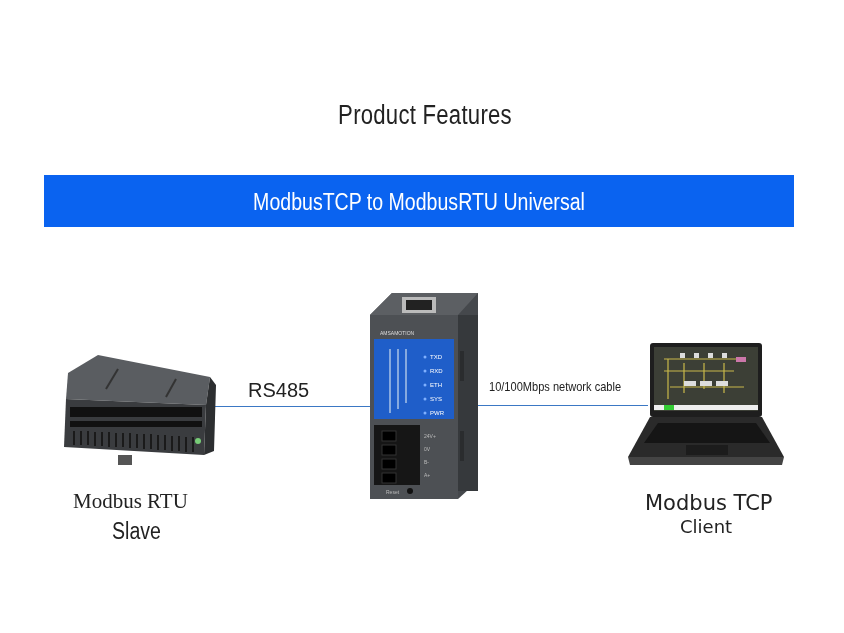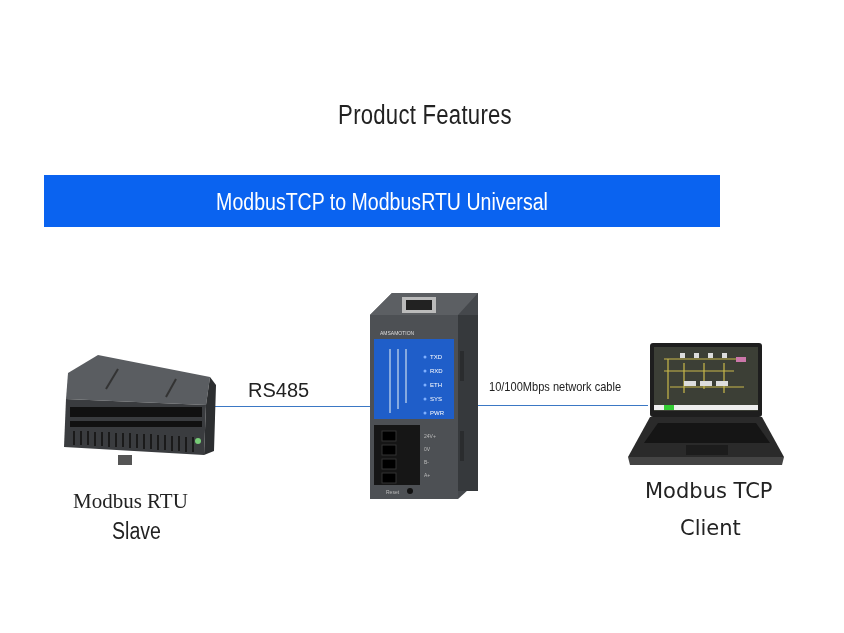--- a/index.html
+++ b/index.html
@@ -1,18 +1,18 @@
 <!DOCTYPE html>
 <html><head>
 <meta charset="utf-8">
 <style>
   html,body{margin:0;padding:0;}
   body{width:844px;height:633px;background:#ffffff;position:relative;overflow:hidden;font-family:"Liberation Sans",sans-serif;}
   .title{position:absolute;left:0;top:100px;width:850px;text-align:center;font-family:"Liberation Sans",sans-serif;font-size:27px;font-weight:normal;color:#222;transform:scaleX(0.82);letter-spacing:0.3px;}
-  .banner{position:absolute;left:44px;top:175px;width:676px;height:52px;background:#0a63f0;}
+  .banner{position:absolute;left:44px;top:175px;width:750px;height:52px;background:#0a63f0;}
   .banner-text{position:absolute;left:0;top:14px;width:100%;text-align:center;color:#fff;font-size:23px;transform:scaleX(0.85);}
   .line{position:absolute;height:1px;background:#3b78c4;}
   .lbl{position:absolute;color:#222;}
   
   .plc{position:absolute;left:58px;top:355px;width:160px;height:115px;}
   
   .gw{position:absolute;left:368px;top:291px;width:110px;height:208px;}
   
   .laptop{position:absolute;left:624px;top:343px;width:165px;height:125px;}
 </style>
@@ -141,14 +141,14 @@
     <rect x="112" y="14" width="10" height="5" fill="#c7a"></rect>
     <rect x="30" y="62" width="104" height="5" fill="#eee"></rect>
     <rect x="40" y="62" width="10" height="5" fill="#3c3"></rect>
     <polygon points="26,74 138,74 160,114 4,114" fill="#2a2a2a"></polygon>
     <polygon points="34,80 132,80 146,100 20,100" fill="#151515"></polygon>
     <rect x="62" y="102" width="42" height="10" fill="#1c1c1c"></rect>
     <polygon points="4,114 160,114 158,122 6,122" fill="#444"></polygon>
   </svg>
 </div>
 
-<div class="lbl" style="left:645px;top:479px;font-size:21px;font-family:'DejaVu Sans',sans-serif;">Modbus TCP</div>
-<div class="lbl" style="left:680px;top:516px;font-size:21px;font-family:'DejaVu Sans',sans-serif;">Client</div>
+<div class="lbl" style="left:645px;top:491px;font-size:21px;font-family:'DejaVu Sans',sans-serif;">Modbus TCP</div>
+<div class="lbl" style="left:680px;top:516px;font-size:18px;font-family:'DejaVu Sans',sans-serif;">Client</div>
 
 </body></html>

